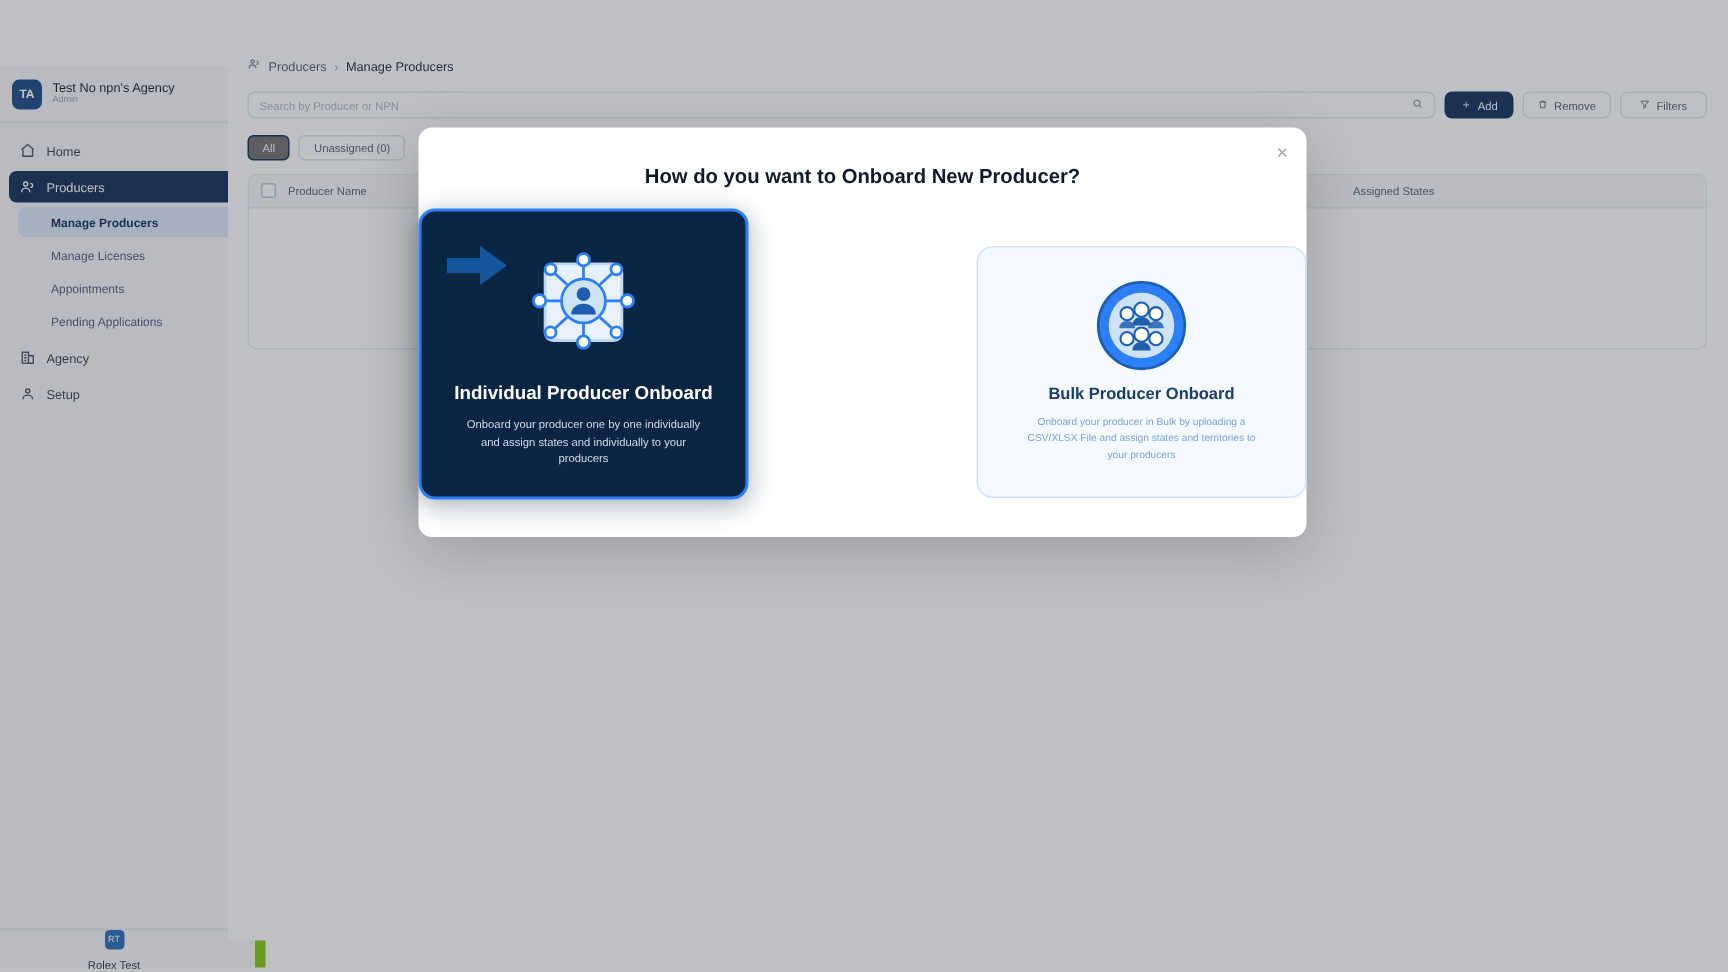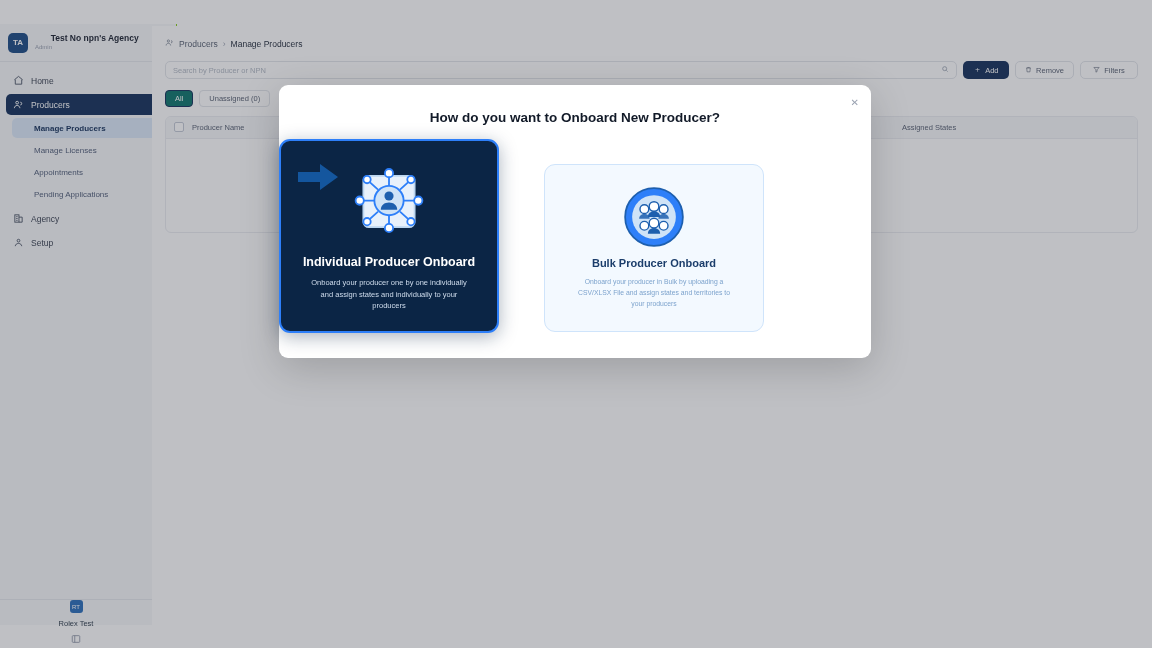--- a/index.html
+++ b/index.html
@@ -28,25 +28,25 @@
   .bottom-strip {
     position: absolute;
     left: 0; bottom: 0;
     width: 1152px; height: 21px;
     background: #ffffff;
   }
 
   
   .sidebar {
     position: absolute;
-    left: 0; top: 24px;
+    left: 0; top: 44px;
     width: 177px;
     height: 601px;
     background: #f7f8fa;
-    border-right: 1px solid #84cc16;
+    border-right: 7px solid #84cc16;
     box-sizing: border-box;
   }
   .org-header {
     display: flex;
     align-items: center;
     gap: 7px;
     padding: 9px 8px 9px 8px;
     border-bottom: 1px solid #e6e8ec;
     height: 38px;
     box-sizing: border-box;
@@ -59,26 +59,25 @@
     font-size: 8px;
     display: flex;
     align-items: center;
     justify-content: center;
     font-weight: bold;
     flex: 0 0 auto;
   }
   .org-text { line-height: 1.1; flex: 1 1 auto; min-width: 0;}
   .org-name {
     font-size: 8.5px;
-    font-weight: bold;
+    font-weight: normal;
     color: #1b2230;
     white-space: nowrap;
     overflow: hidden;
     text-overflow: ellipsis;
-    text-align: center;
   }
   .org-role {
     font-size: 6px;
     color: #9aa2b1;
     margin-top: 1px;
   }
   .org-caret {
     font-size: 8px;
     color: #9aa2b1;
     flex: 0 0 auto;
@@ -252,21 +251,21 @@
     padding: 0 9px;
     border-radius: 4px;
     font-size: 7.5px;
     display: inline-flex;
     align-items: center;
     border: 1px solid #e2e5ea;
     background: #ffffff;
     color: #5a6374;
   }
   .tab.active {
-    background: #0f766e;
+    background: #737373;
     color: #ffffff;
     border-color: #16325c;
   }
 
   .table-wrap {
     margin: 9px 14px 0 13px;
     border: 1px solid #ebedf1;
     border-radius: 6px;
     overflow: hidden;
     background: #ffffff;
@@ -320,21 +319,21 @@
   }
   .modal-title {
     text-align: center;
     font-size: 13.5px;
     font-weight: bold;
     color: #121a28;
     padding-top: 25px;
   }
   .cards {
     display: flex;
-    justify-content: flex-start;
+    justify-content: space-between;
     align-items: flex-start;
     gap: 45px;
     margin-top: 14px;
   }
   .card {
     width: 220px;
     border-radius: 11px;
     box-sizing: border-box;
     text-align: center;
   }

